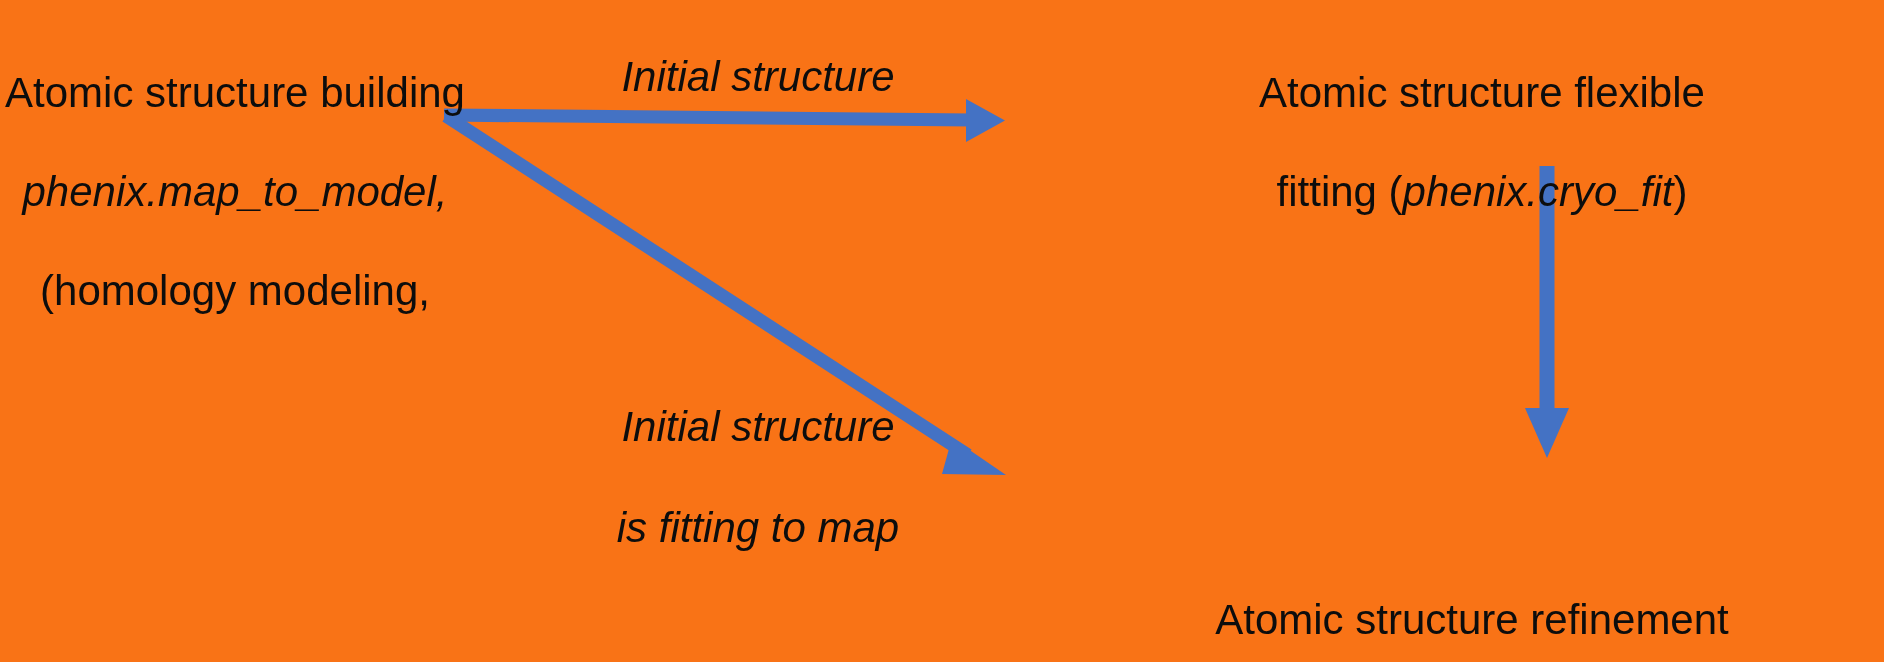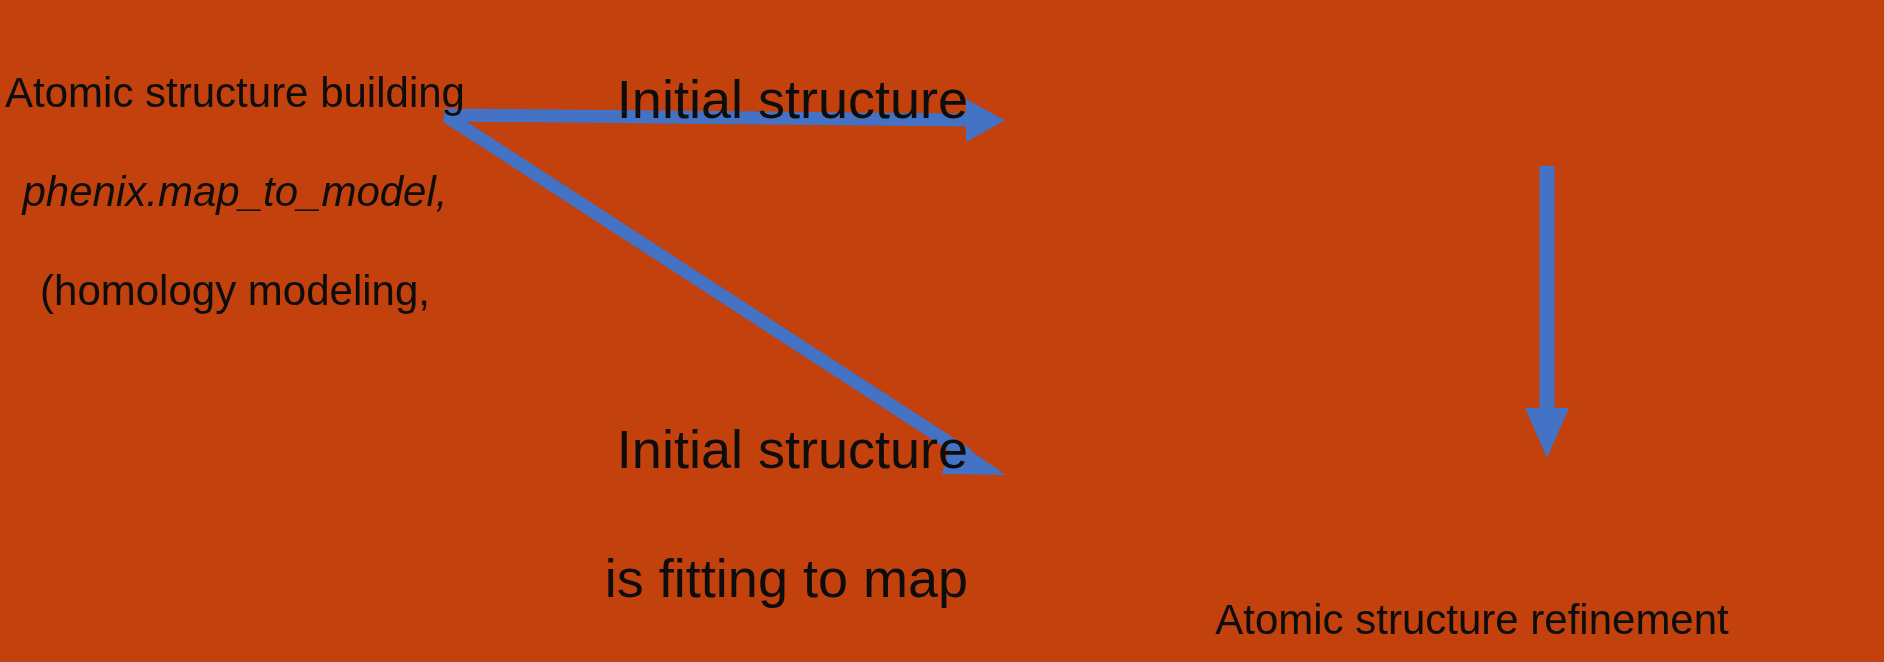--- a/index.html
+++ b/index.html
@@ -4,21 +4,21 @@
 <style>
   html, body {
     margin: 0;
     padding: 0;
     background: #ffffff;
   }
   #canvas {
     position: relative;
     width: 1884px;
     height: 662px;
-    background: #c2410c;
+    background: #f97316;
     overflow: hidden;
     font-family: "Liberation Sans", sans-serif;
     color: #0d0d0d;
   }
   .node {
     position: absolute;
     font-size: 42px;
     line-height: 1.18;
     color: #0d0d0d;
     white-space: pre-line;
@@ -38,25 +38,26 @@
     text-align: center;
   }
   #node-refine {
     left: 1060px;
     top: 545px;
     width: 824px;
     text-align: center;
   }
   .edge-label {
     position: absolute;
-    font-size: 54px;
+    font-size: 42px;
     line-height: 1.2;
     color: #0d0d0d;
-    text-align: right;
+    text-align: center;
     white-space: pre-line;
+    font-style: italic;
   }
   .edge-label .ln { display: block; }
   #label-diff {
     left: 548px;
     top: 2px;
     width: 420px;
   }
   #label-sim {
     left: 548px;
     top: 352px;
@@ -92,20 +93,24 @@
       <polygon points="1525,408 1569,408 1547,458" fill="#4472C4"></polygon>
     </g>
   </svg>
 
   <div class="node" id="node-build">
     <span class="ln">Atomic structure building</span>
     <span class="ln it">phenix.map_to_model,</span>
     <span class="ln">(homology modeling,</span>
   </div>
 
+  <div class="node" id="node-fit">
+    <span class="ln">Atomic structure flexible</span>
+    <span class="ln"><span>fitting (</span><span class="it">phenix.cryo_fit</span><span>)</span></span>
+  </div>
 
   <div class="node" id="node-refine">
     <span class="ln">Atomic structure refinement</span>
     
   </div>
 
   <div class="edge-label" id="label-diff">
     <span class="ln">Initial structure</span>
   </div>
 

